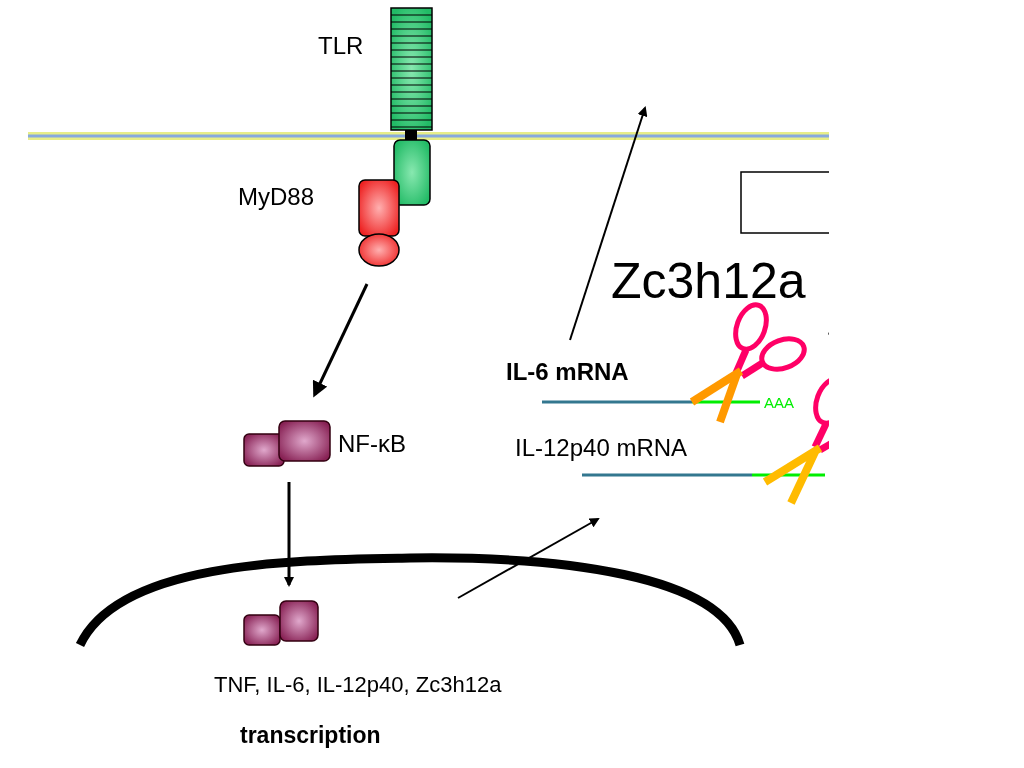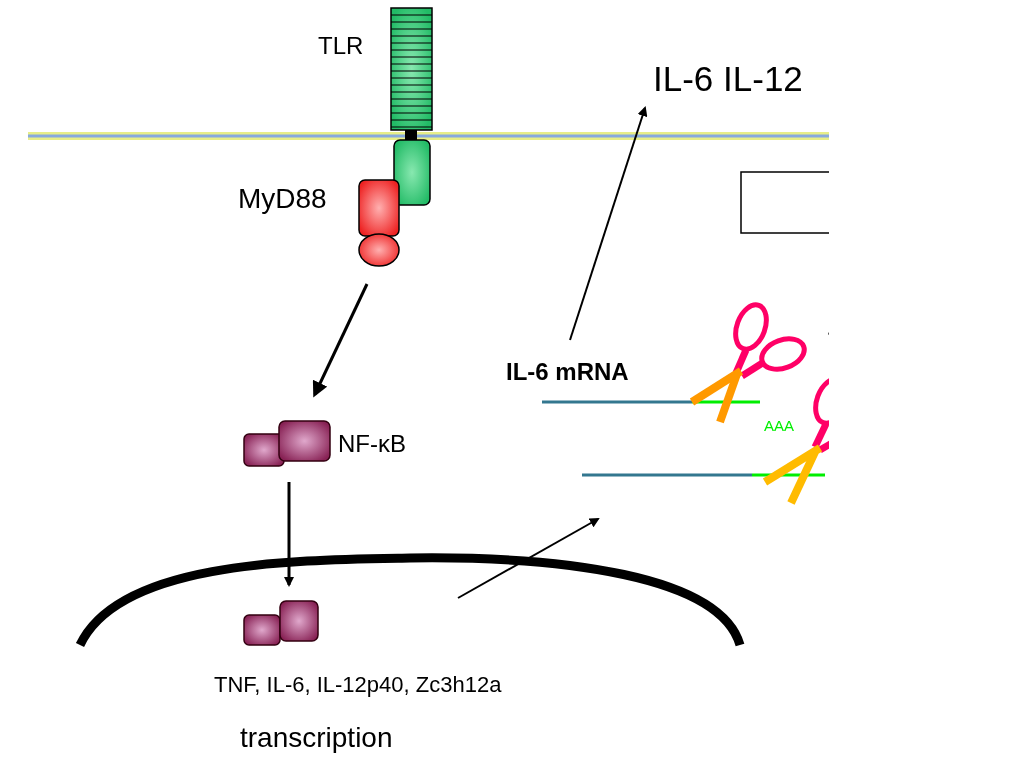--- a/index.html
+++ b/index.html
@@ -115,21 +115,22 @@
     <ellipse cx="831" cy="401" rx="14" ry="23" transform="rotate(20 831 401)" fill="none" stroke="#ff0066" stroke-width="5"></ellipse>
     <ellipse cx="862" cy="428" rx="22" ry="14" transform="rotate(-20 862 428)" fill="none" stroke="#ff0066" stroke-width="5"></ellipse>
     <line x1="826" y1="424" x2="815" y2="447" stroke="#ff0066" stroke-width="7"></line>
     <line x1="844" y1="436" x2="820" y2="450" stroke="#ff0066" stroke-width="7"></line>
     <line x1="820" y1="448" x2="765" y2="482" stroke="#ffbb00" stroke-width="8"></line>
     <line x1="815" y1="452" x2="791" y2="503" stroke="#ffbb00" stroke-width="8"></line>
   </g>
 </svg>
 
 <div class="lbl" style="left:318px;top:34px;font-size:24px;">TLR</div>
-<div class="lbl" style="left:238px;top:185px;font-size:28px;">MyD88</div>
+<div class="lbl" style="left:238px;top:185px;font-size:24px;">MyD88</div>
 <div class="lbl" style="left:338px;top:432px;font-size:24px;">NF-κB</div>
-<div class="lbl" style="left:653px;top:61px;font-size:35px;">IL-6 IL-12</div>
+<div class="lbl" style="left:611px;top:256px;font-size:50px;">Zc3h12a</div>
 <div class="lbl" style="left:506px;top:360px;font-size:24px;font-weight:bold;">IL-6 mRNA</div>
-<div class="lbl" style="left:764px;top:418px;font-size:15px;color:#00ee00;">AAA</div>
+<div class="lbl" style="left:515px;top:436px;font-size:24px;">IL-12p40 mRNA</div>
+<div class="lbl" style="left:764px;top:395px;font-size:15px;color:#00ee00;">AAA</div>
 <div class="lbl" style="left:829px;top:497px;font-size:15px;color:#00ee00;">AAAA</div>
 <div class="lbl" style="left:214px;top:674px;font-size:22px;">TNF, IL-6, IL-12p40, Zc3h12a</div>
-<div class="lbl" style="left:240px;top:724px;font-size:28px;">transcription</div>
+<div class="lbl" style="left:240px;top:724px;font-size:23px;font-weight:bold;">transcription</div>
 </div>
 
 </body></html>

